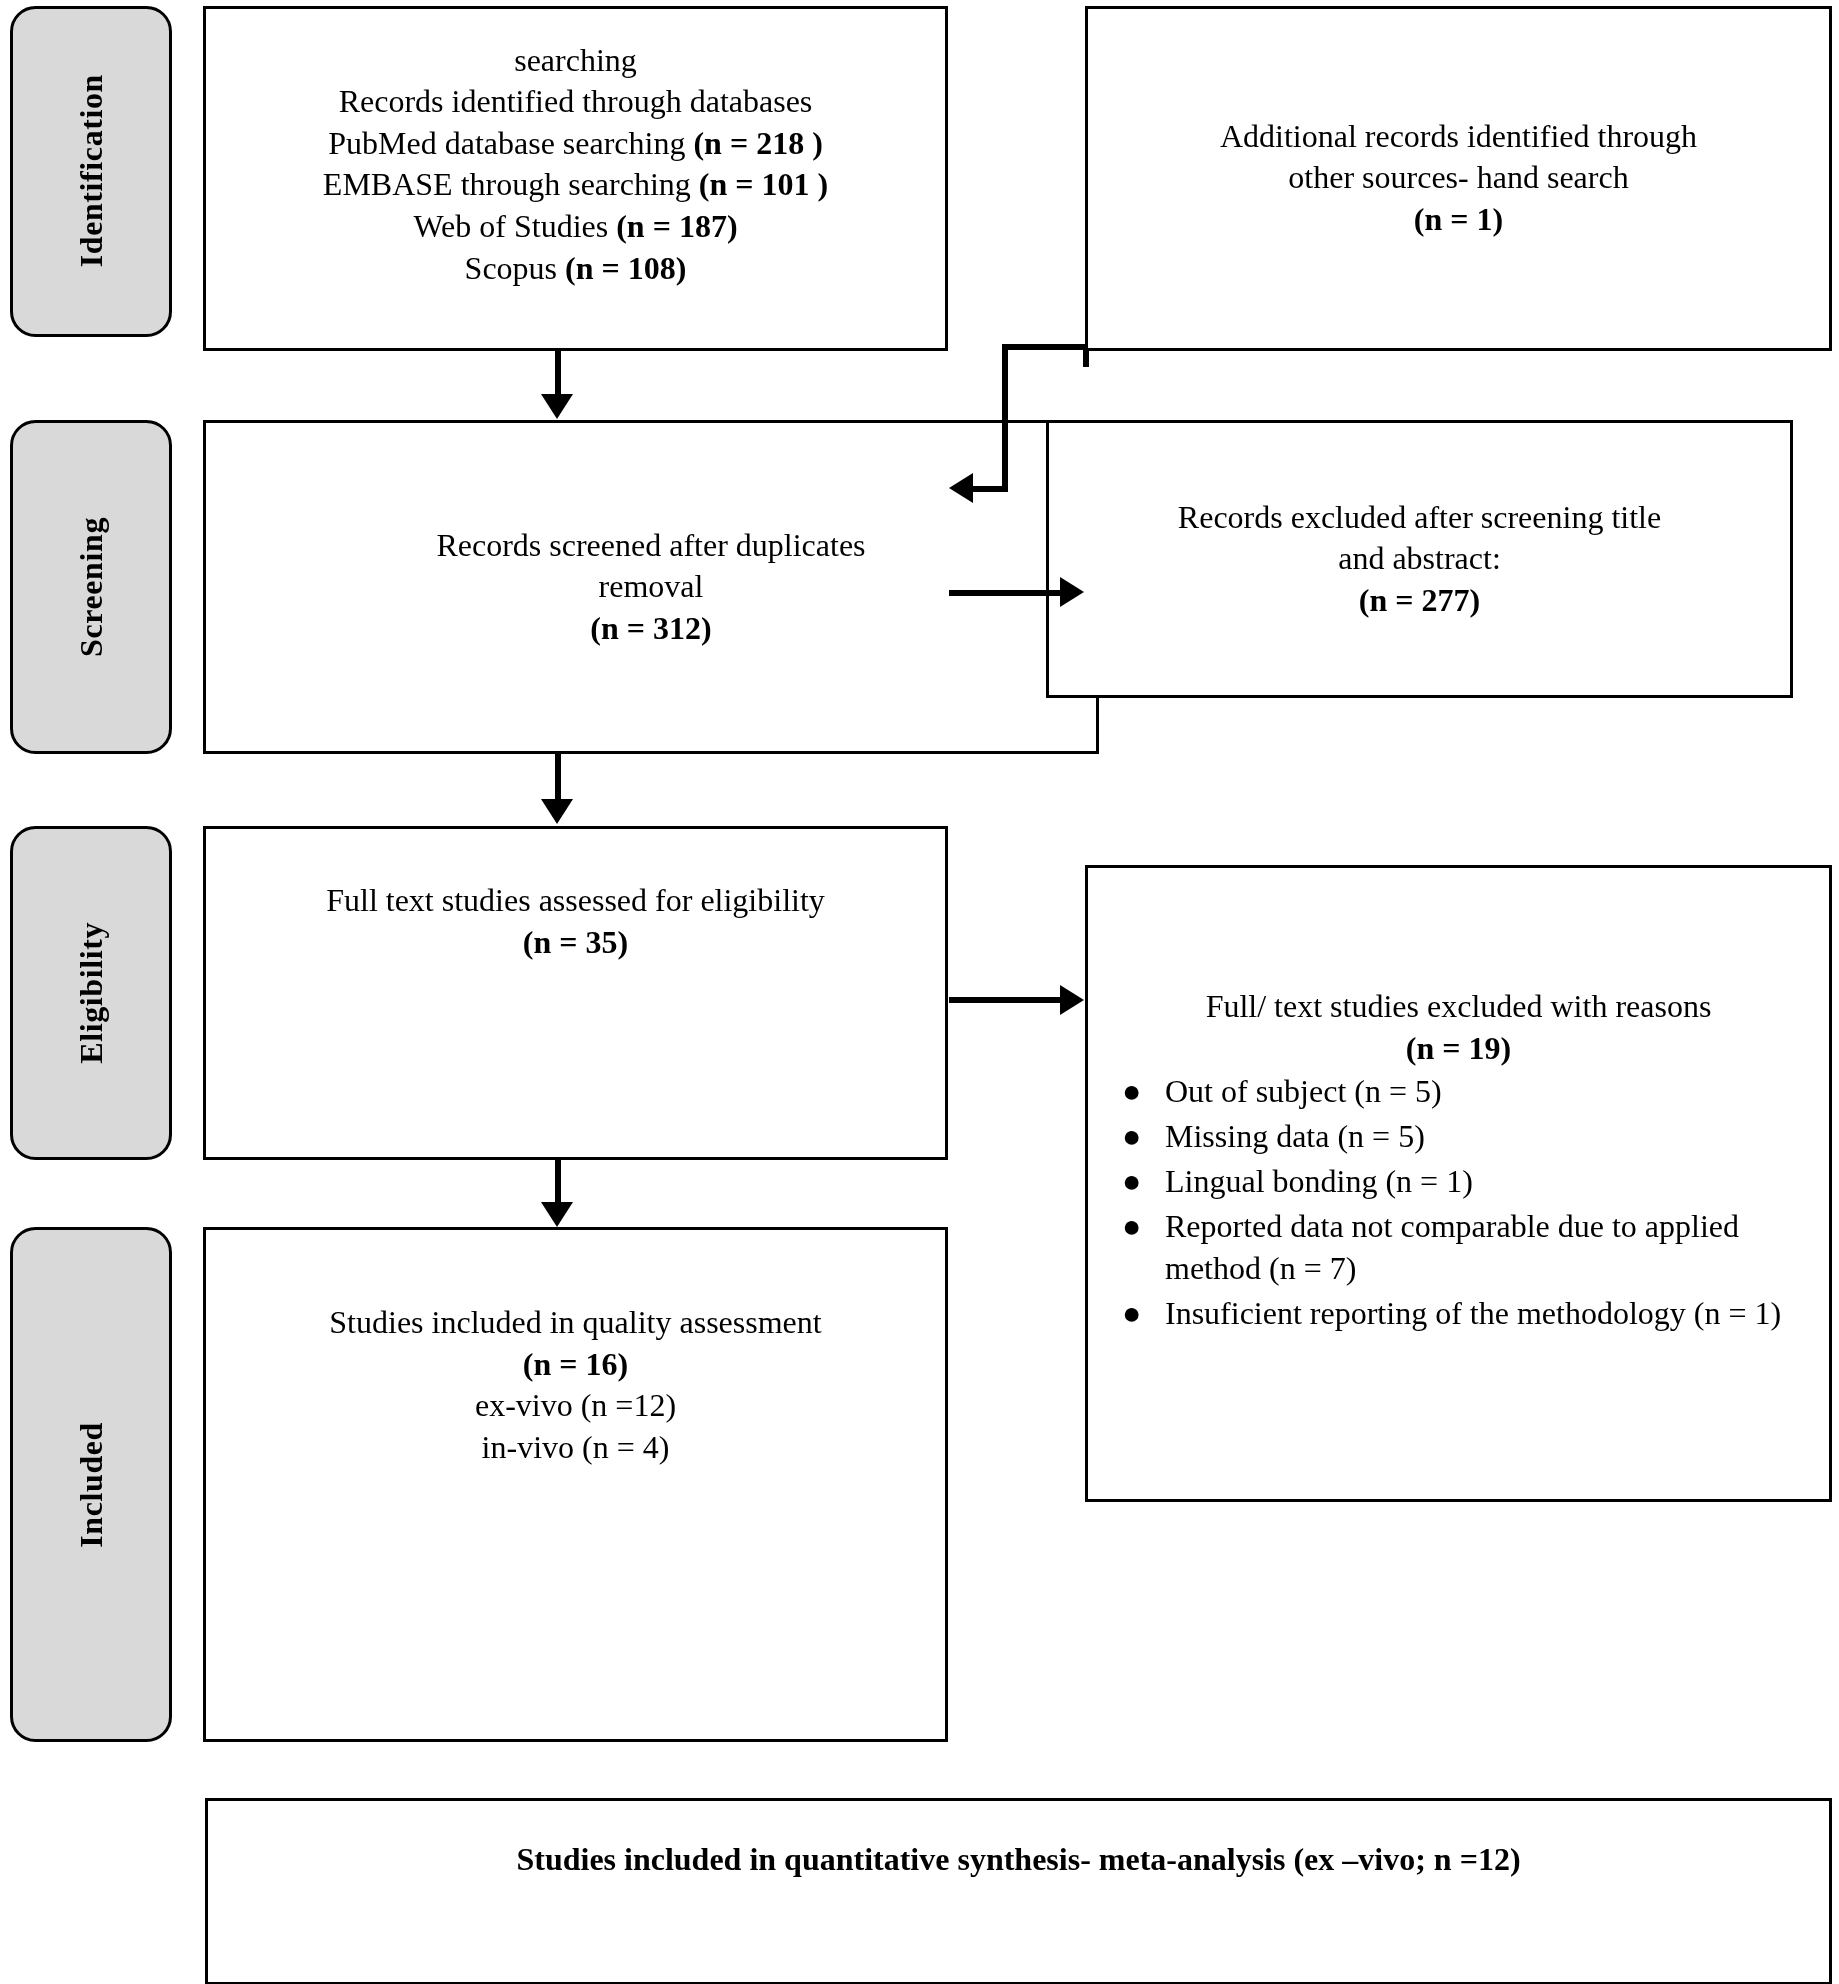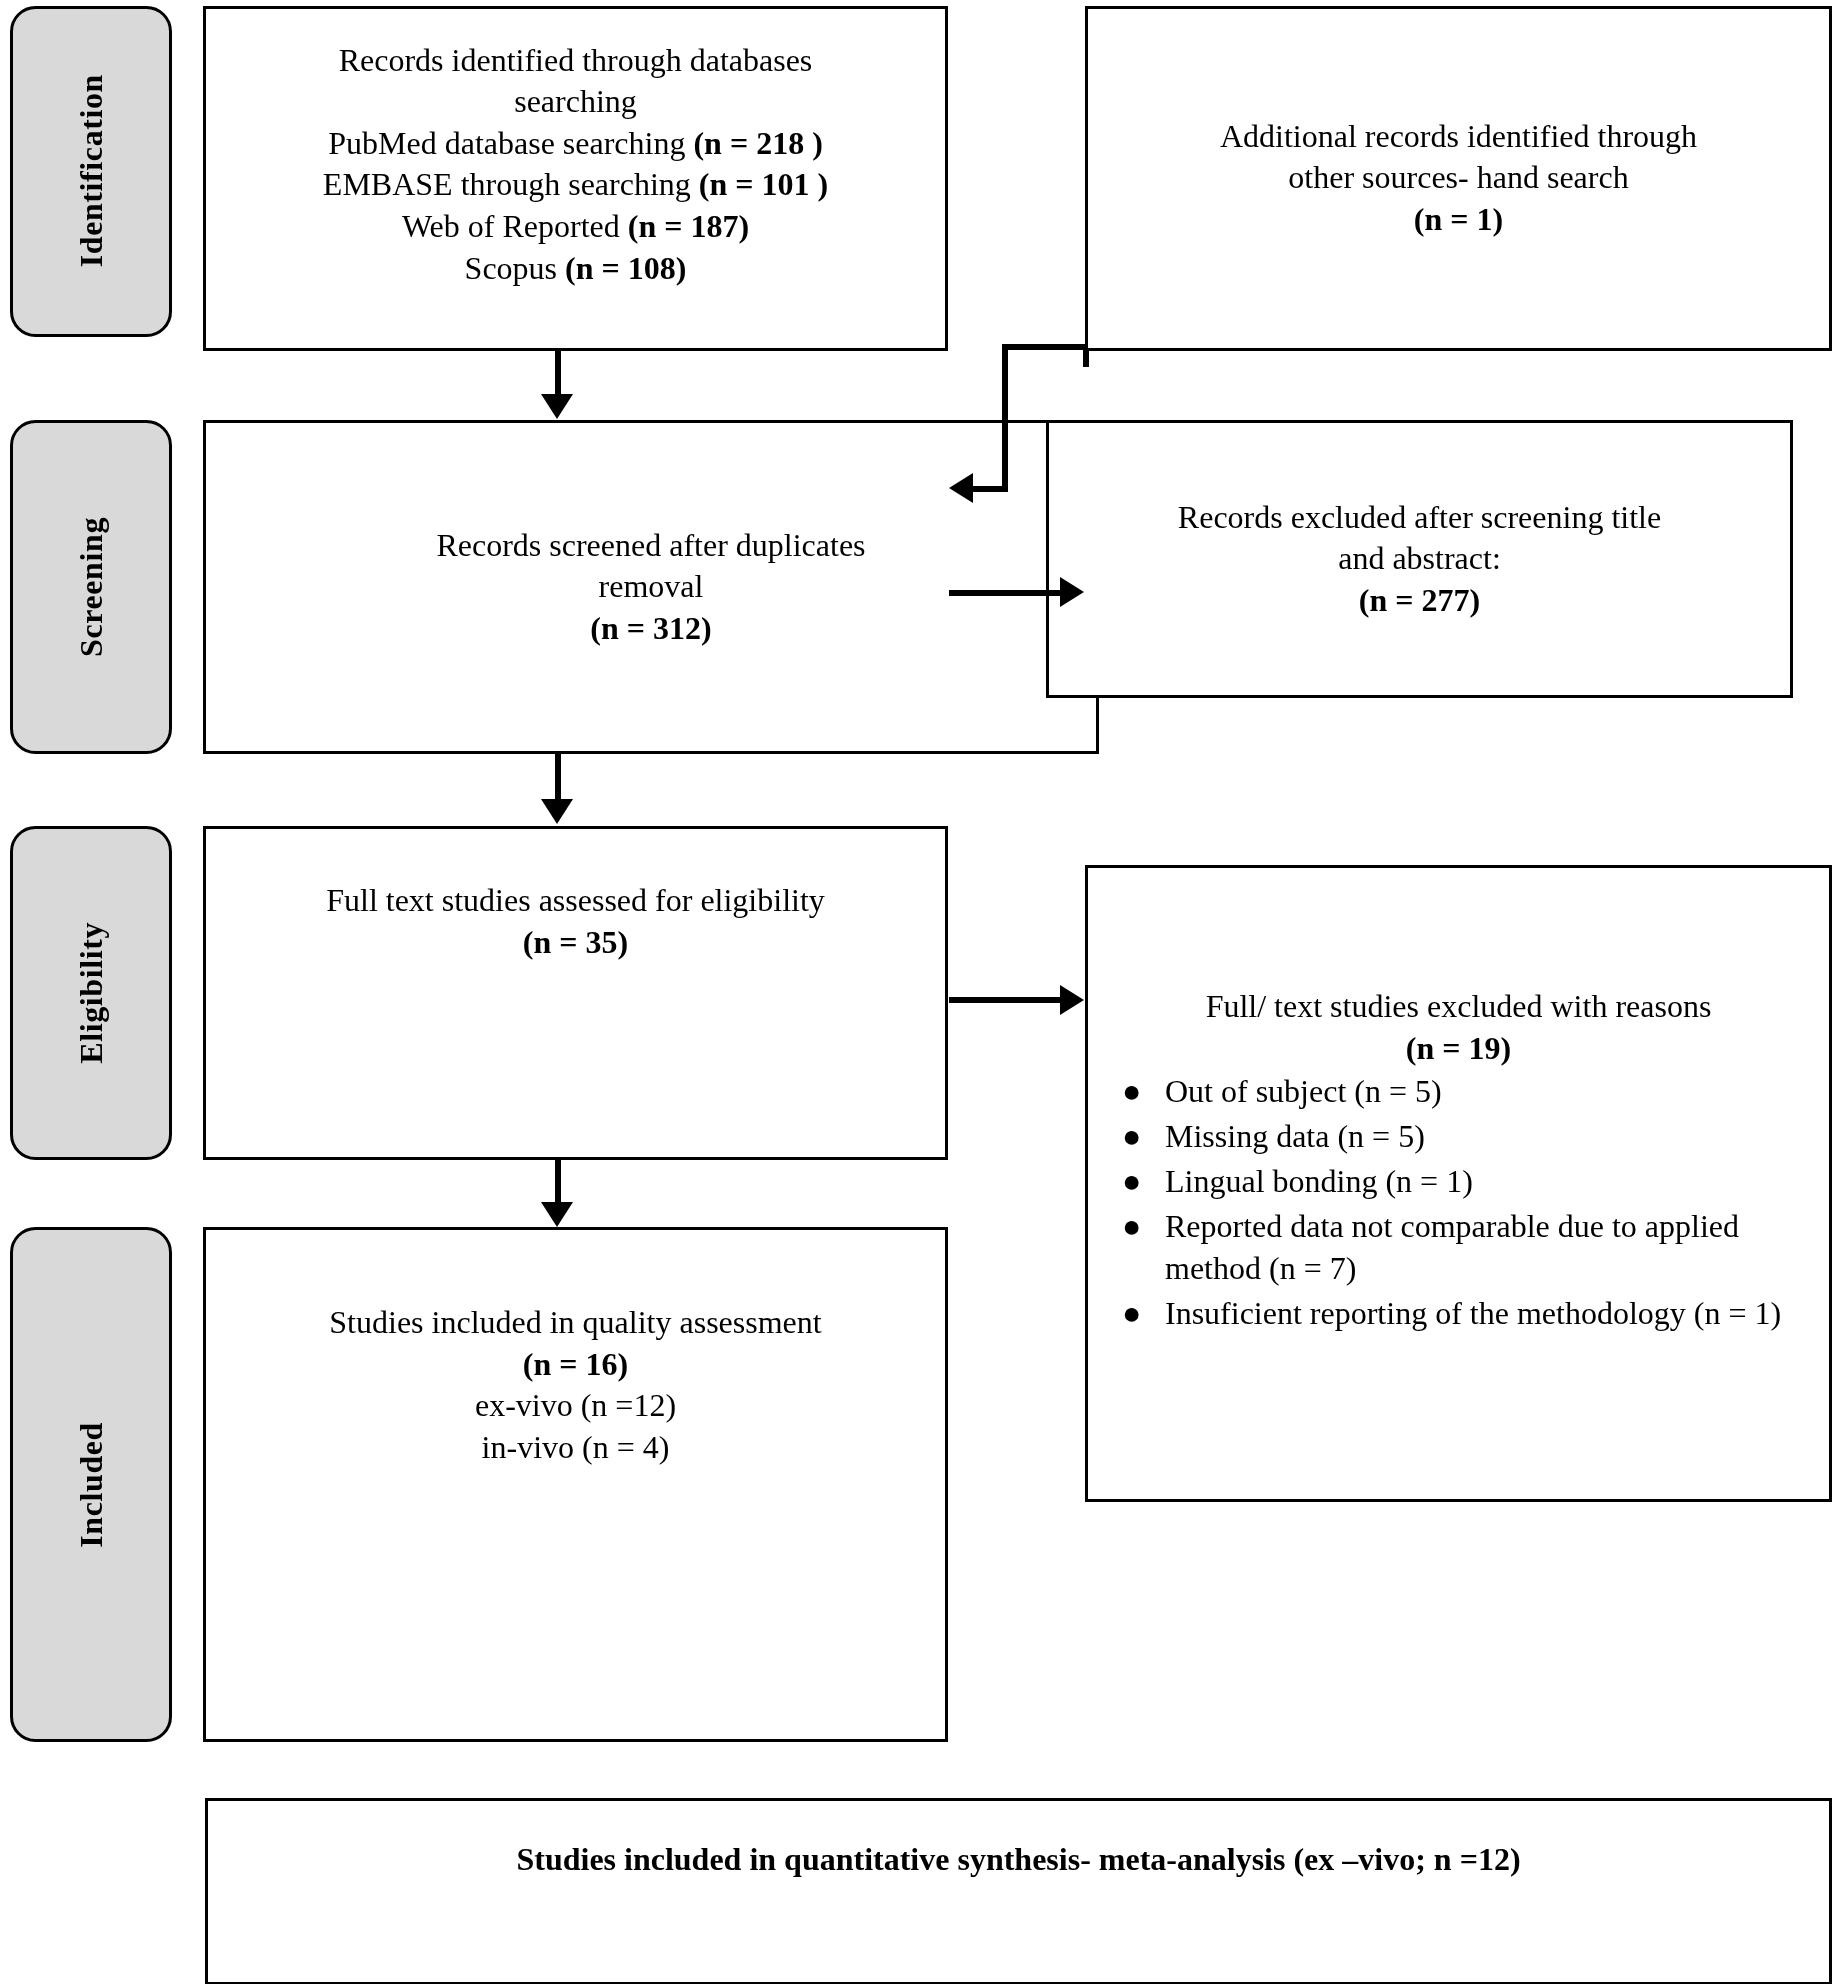--- a/index.html
+++ b/index.html
@@ -122,32 +122,32 @@
 
   <div class="stage" style="left:10px; top:826px; width:162px; height:334px;">
     <span class="stage-label">Eligibility</span>
   </div>
 
   <div class="stage" style="left:10px; top:1227px; width:162px; height:515px;">
     <span class="stage-label">Included</span>
   </div>
 
   <div class="box top-align" style="left:203px; top:5.6px; width:745px; height:345px; padding-top:31px;">
+    <div class="btext">searching</div>
     <div class="btext">Records identified through databases</div>
-    <div class="btext">searching</div>
     <div class="btext">
       <span>PubMed database searching</span>
       <span class="b">(n =  218 )</span>
     </div>
     <div class="btext">
       <span>EMBASE through searching</span>
       <span class="b">(n = 101 )</span>
     </div>
     <div class="btext">
-      <span>Web of Reported</span>
+      <span>Web of Studies</span>
       <span class="b">(n = 187)</span>
     </div>
     <div class="btext">
       <span>Scopus </span>
       <span class="b">(n = 108)</span>
     </div>
   </div>
 
   <div class="box" style="left:1085px; top:5.6px; width:747px; height:345px;">
     <div class="btext">Additional records identified through</div>

